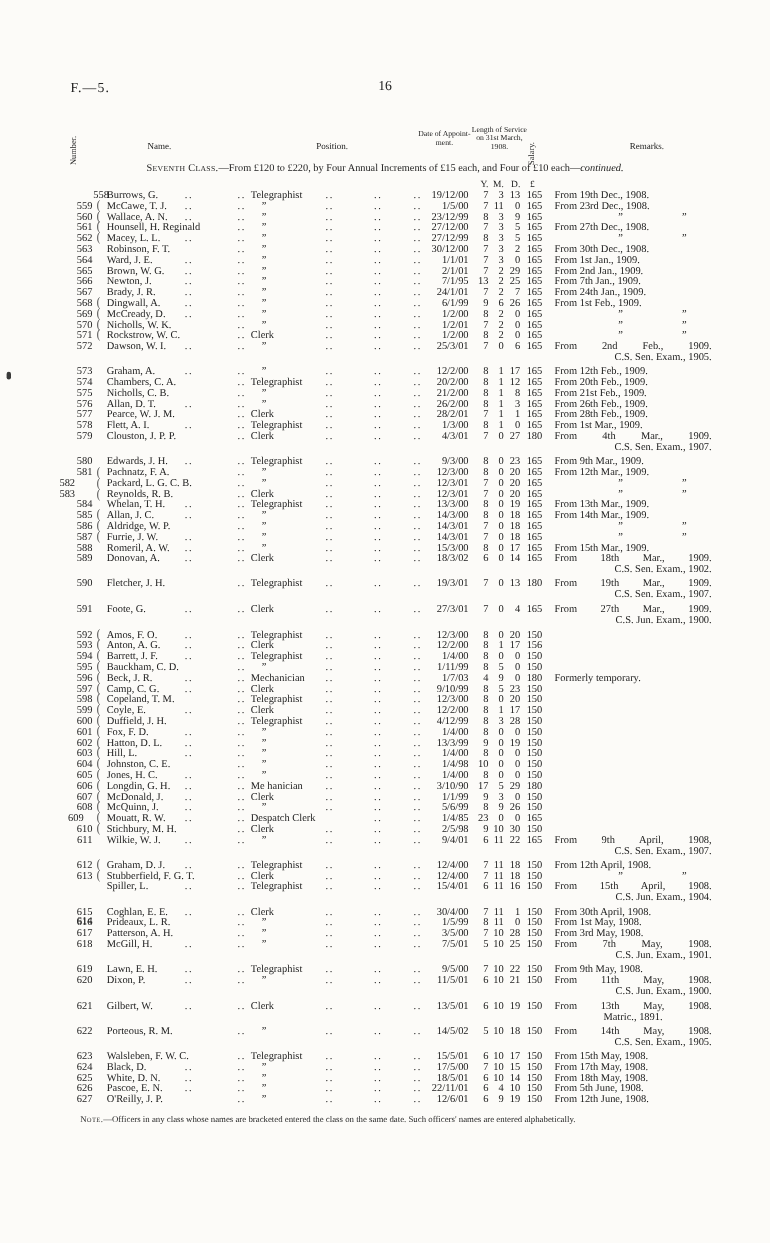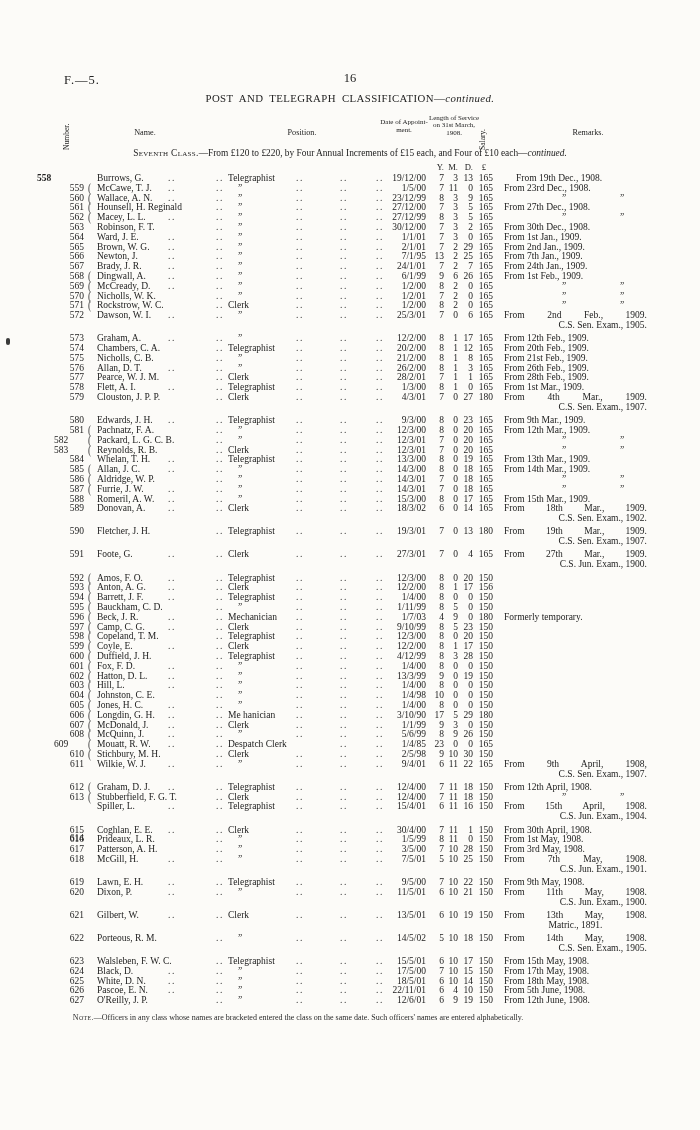--- a/index.html
+++ b/index.html
@@ -41,55 +41,54 @@
   .dq{position:absolute;top:0;}
   .dq0{left:58px;}
   .dq1{left:116px;}
 </style>
 </head>
 <body>
 
 <div class="page">
   <div class="abs docref">F.—5.</div>
   <div class="abs pgnum">16</div>
-  <div class="abs title"><span>POST AND TELEGRAPH CLASSIFICATION—</span><span class="it">continued.</span></div>
 
   <div class="abs vert hN">Number.</div>
   <div class="abs hname">Name.</div>
   <div class="abs hpos">Position.</div>
   <div class="abs hdate"><span>Date of</span> <span>Appoint-</span> <span>ment.</span></div>
   <div class="abs hserv"><span>Length of</span> <span>Service on</span> <span>31st March,</span> <span>1908.</span></div>
   <div class="abs vert hSal">Salary.</div>
   <div class="abs hrem">Remarks.</div>
 
   <div class="abs section"><span class="sc">Seventh Class.</span><span>—From £120 to £220, by Four Annual Increments of £15 each, and Four of £10 each—</span><span class="it">continued.</span></div>
 
   <div class="abs subhead">
     <span style="left:427px;width:17px;text-align:right;">Y.</span>
     <span style="left:444px;width:14px;text-align:right;">M.</span>
     <span style="left:458px;width:15px;text-align:right;">D.</span>
     <span style="left:475px;width:18px;text-align:center;">£</span>
   </div>
 
   <div id="rows">
       <div class="r" style="height: 9.8px;">
-        <span class="c num" style="left: 37px; width: 30px; text-align: left; font-weight: bold;">558</span>
+        <span class="c num" style="left: 69px; width: 30px; text-align: right;">558</span>
         <span class="c nm" style="left: 97px;">Burrows, G.</span>
         <span class="c ld" style="left: 168px;">..</span>
         <span class="c ld" style="left: 216px;">..</span>
         <span class="c pos" style="left: 228px;">Telegraphist</span>
         <span class="c ld" style="left: 296px;">..</span>
         <span class="c ld" style="left: 340px;">..</span>
         <span class="c ld" style="left: 376px;">..</span>
         <span class="c dt" style="left: 378px; width: 48px; text-align: right;">19/12/00</span>
         <span class="c yy" style="left: 427px; width: 17px; text-align: right;">7</span>
         <span class="c mm" style="left: 444px; width: 14px; text-align: right;">3</span>
         <span class="c dd" style="left: 458px; width: 15px; text-align: right;">13</span>
         <span class="c sal" style="left: 475px; width: 18px; text-align: right;">165</span>
-        <div class="c rem" style="left: 504px; width: 143px; margin-left: 12px;">
+        <div class="c rem" style="left: 504px; width: 143px;">
           <div class="line">From 19th Dec., 1908.</div>
         </div>
       </div>
       <div class="r" style="height: 9.8px;">
         <span class="c num" style="left: 54px; width: 30px; text-align: right;">559</span>
         <span class="c brk" style="left: 88px;">(</span>
         <span class="c nm" style="left: 97px;">McCawe, T. J.</span>
         <span class="c ld" style="left: 168px;">..</span>
         <span class="c ld" style="left: 216px;">..</span>
         <span class="c pos" style="left: 238px;">”</span>
@@ -978,21 +977,21 @@
         <span class="c ld" style="left: 296px;">..</span>
         <span class="c ld" style="left: 340px;">..</span>
         <span class="c ld" style="left: 376px;">..</span>
         <span class="c dt" style="left: 378px; width: 48px; text-align: right;">5/6/99</span>
         <span class="c yy" style="left: 427px; width: 17px; text-align: right;">8</span>
         <span class="c mm" style="left: 444px; width: 14px; text-align: right;">9</span>
         <span class="c dd" style="left: 458px; width: 15px; text-align: right;">26</span>
         <span class="c sal" style="left: 475px; width: 18px; text-align: right;">150</span>
       </div>
       <div class="r" style="height: 9.8px;">
-        <span class="c num" style="left: 54px; width: 30px; text-align: left;">609</span>
+        <span class="c num" style="left: 54px; width: 30px; text-align: center;">609</span>
         <span class="c brk" style="left: 88px;">(</span>
         <span class="c nm" style="left: 97px;">Mouatt, R. W.</span>
         <span class="c ld" style="left: 168px;">..</span>
         <span class="c ld" style="left: 216px;">..</span>
         <span class="c pos" style="left: 228px;">Despatch Clerk</span>
         <span class="c ld" style="left: 340px;">..</span>
         <span class="c ld" style="left: 376px;">..</span>
         <span class="c dt" style="left: 378px; width: 48px; text-align: right;">1/4/85</span>
         <span class="c yy" style="left: 427px; width: 17px; text-align: right;">23</span>
         <span class="c mm" style="left: 444px; width: 14px; text-align: right;">0</span>

